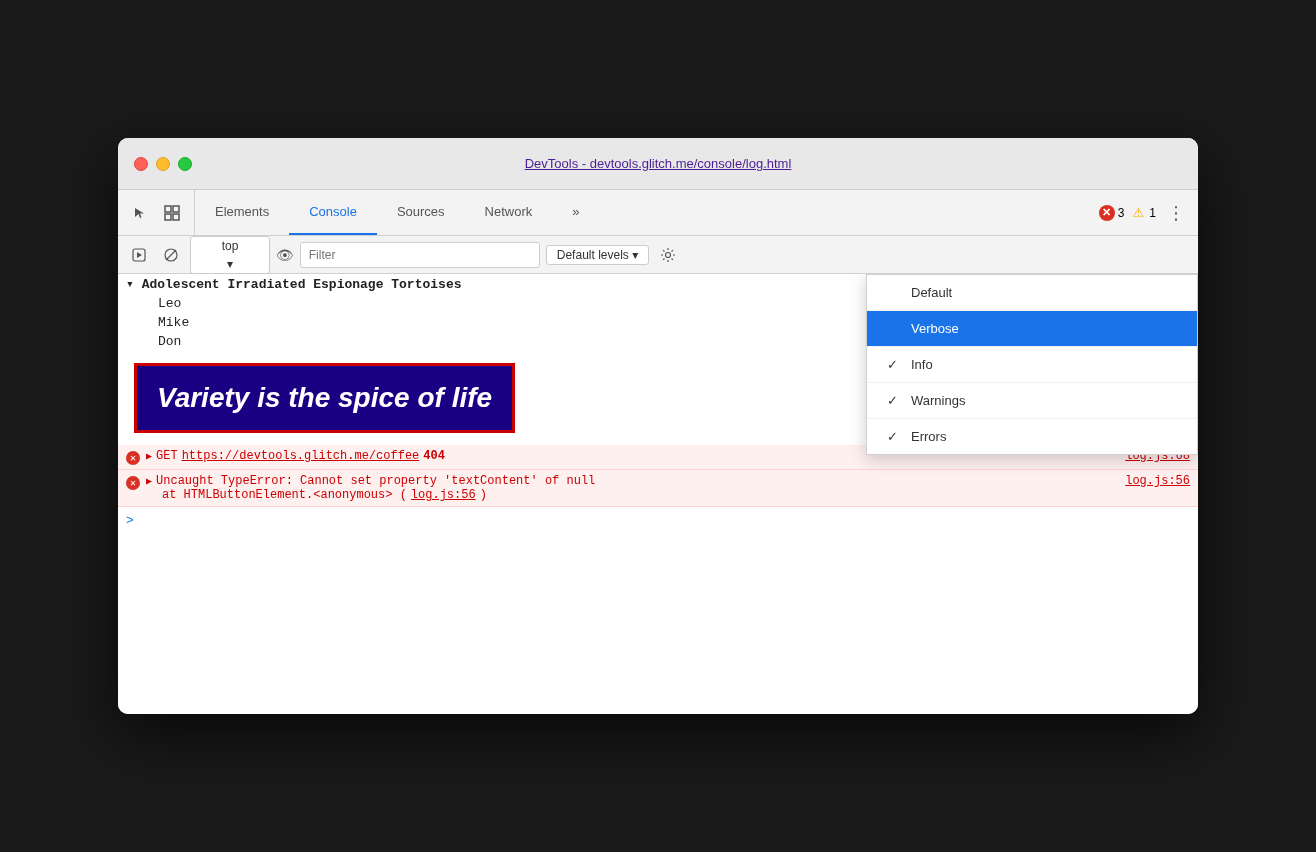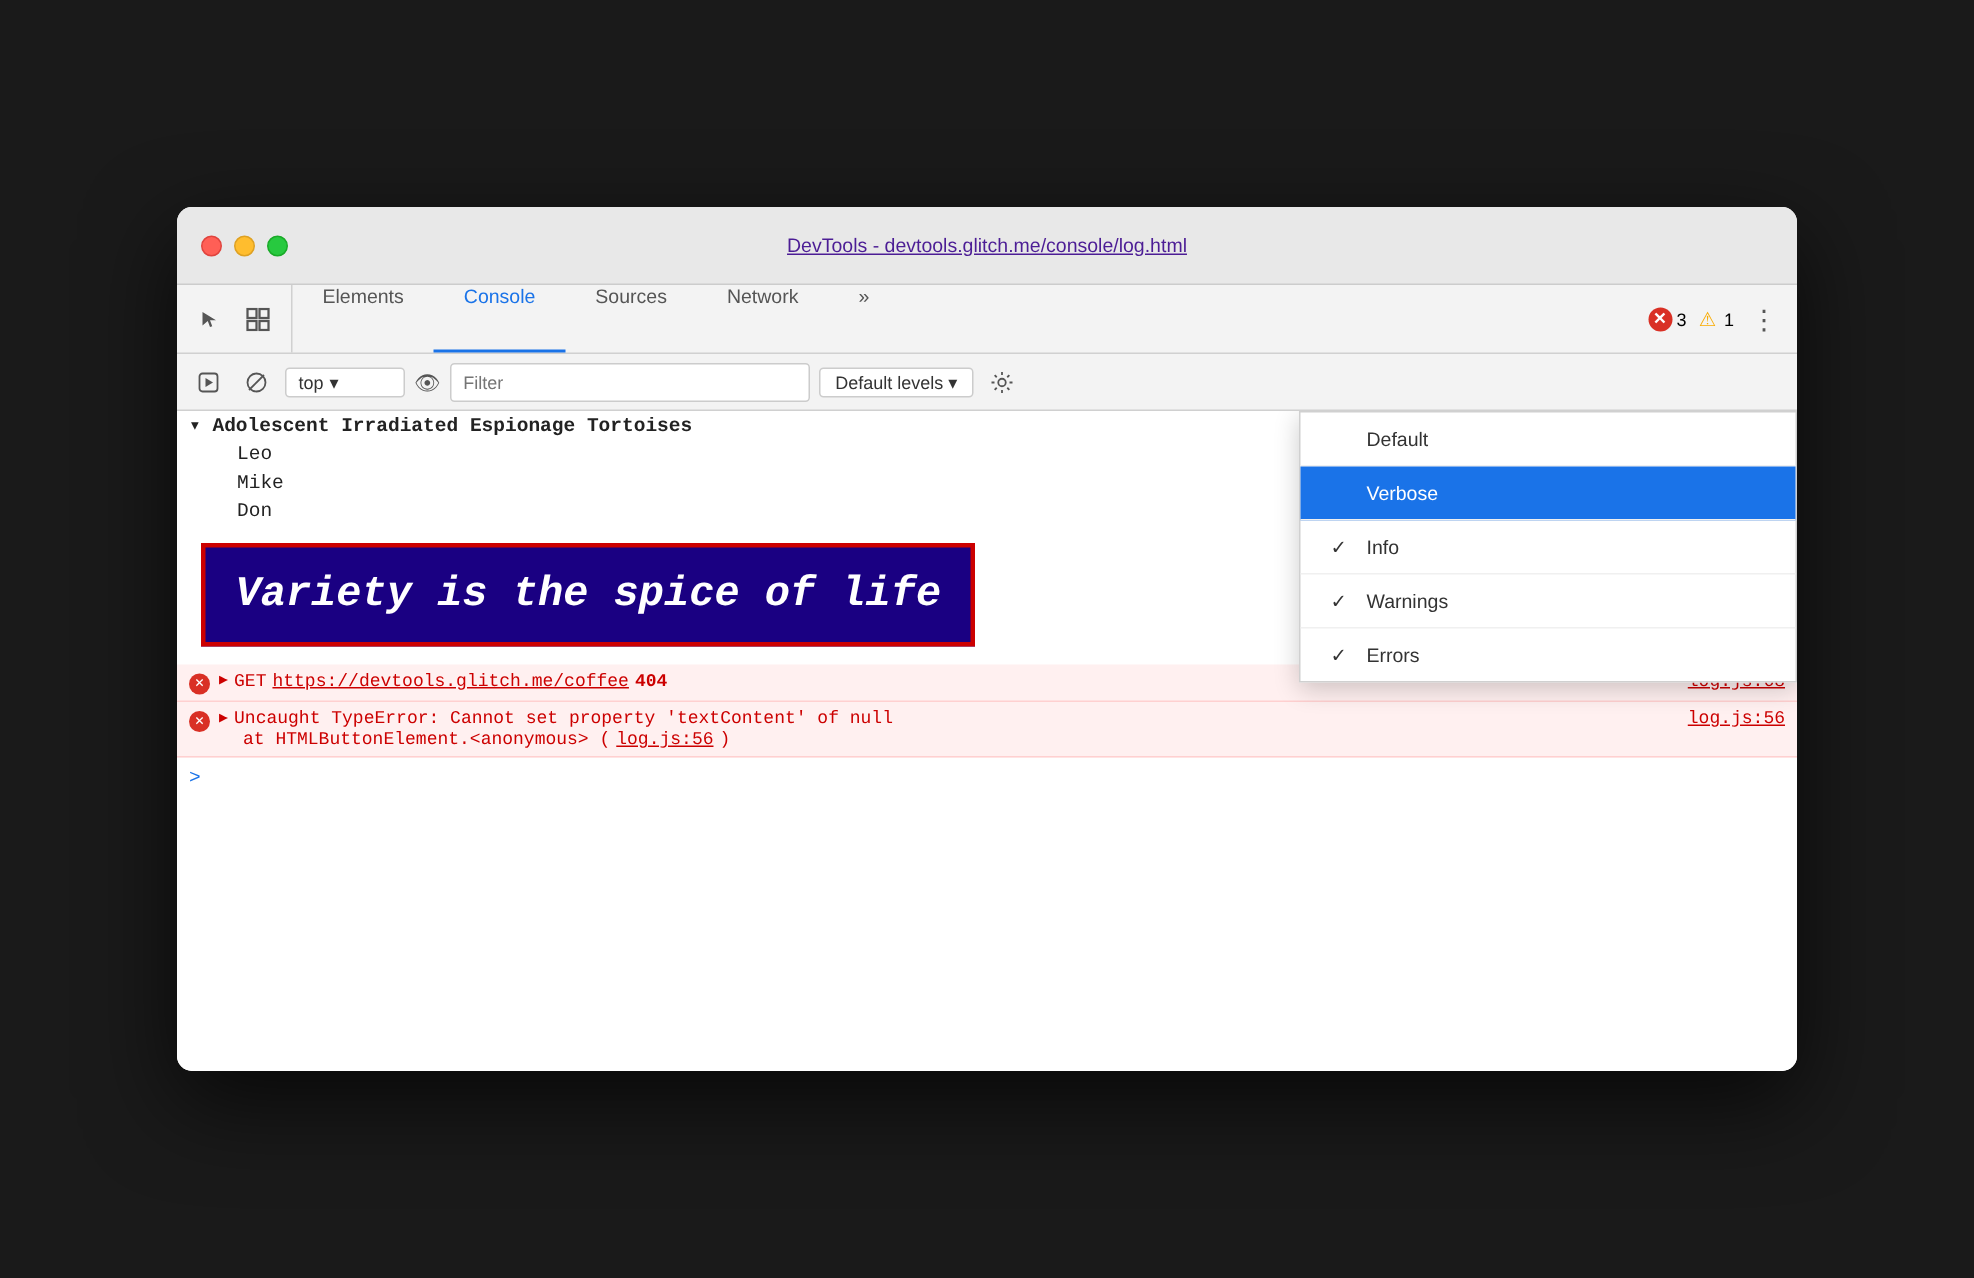--- a/index.html
+++ b/index.html
@@ -80,20 +80,21 @@
       font-size: 14px;
     }
     .nav-tabs {
       display: flex;
       align-items: stretch;
       flex: 1;
     }
     .nav-tab {
       padding: 0 20px;
       display: flex;
+      align-items: center;
       font-size: 13px;
       color: #555;
       cursor: pointer;
       border-bottom: 2px solid transparent;
       position: relative;
     }
     .nav-tab.active {
       color: #1a73e8;
       border-bottom: 2px solid #1a73e8;
       font-weight: 500;
@@ -172,20 +173,21 @@
       align-items: center;
       gap: 4px;
       background: white;
       border: 1px solid #ccc;
       border-radius: 3px;
       padding: 2px 8px;
       font-size: 12px;
       cursor: pointer;
       color: #333;
       min-width: 80px;
+      flex-direction: column;
     }
     .eye-icon {
       color: #555;
       font-size: 14px;
     }
     .filter-input {
       flex: 1;
       height: 26px;
       border: 1px solid #ccc;
       border-radius: 3px;
@@ -242,21 +244,21 @@
     }
     
     .variety-box {
       margin: 8px 8px;
       background: #1a0082;
       border: 3px solid #cc0000;
       padding: 16px 20px;
       display: inline-block;
     }
     .variety-text {
-      font-family: Liberation Mono, monospace;
+      font-family: Liberation Sans, sans-serif;
       font-size: 28px;
       font-style: italic;
       font-weight: bold;
       color: white;
     }
     
     .error-row {
       background: #fff0f0;
       border-bottom: 1px solid #ffd0d0;
       padding: 4px 8px;

